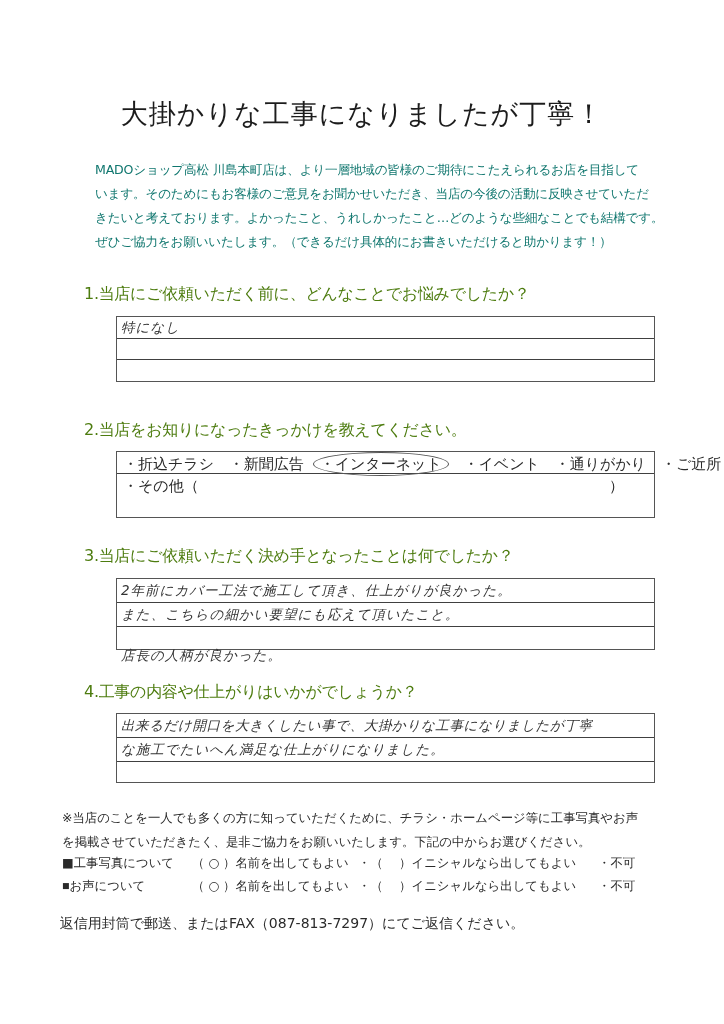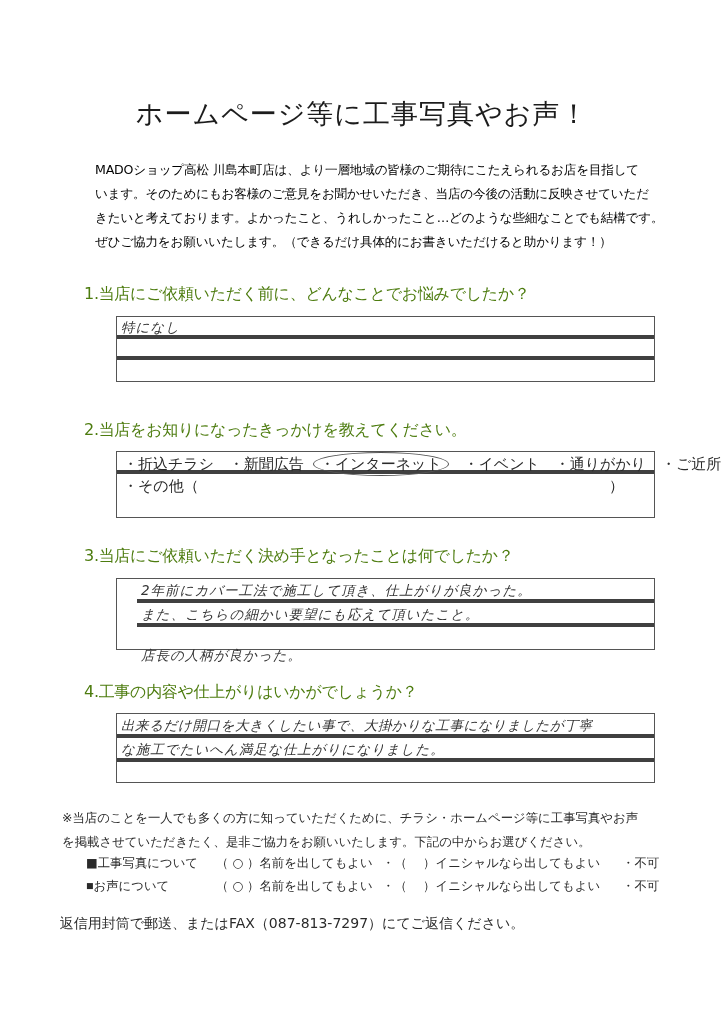--- a/index.html
+++ b/index.html
@@ -1,37 +1,37 @@
 <!DOCTYPE html>
 <html><head>
 <meta charset="utf-8">
 <style>
   html,body{margin:0;padding:0;background:#fff;}
   body{width:724px;height:1024px;position:relative;overflow:hidden;font-family:"DejaVu Sans","Liberation Sans",sans-serif;color:#222;}
   .title{position:absolute;left:0;top:96px;width:724px;text-align:center;font-size:27px;letter-spacing:1px;color:#1c1c1c;}
-  .intro{position:absolute;left:95px;top:158px;width:540px;font-size:12.6px;line-height:24px;color:#000000;letter-spacing:-0.2px;}
+  .intro{position:absolute;left:95px;top:158px;width:540px;font-size:12.6px;line-height:24px;color:#0f766e;letter-spacing:-0.2px;}
   .intro div{white-space:nowrap;}
   .q{position:absolute;left:84px;font-size:16px;color:#4d7c0f;white-space:nowrap;letter-spacing:-0.3px;}
   .box{position:absolute;left:116px;width:539px;border:1.5px solid #555;box-sizing:border-box;}
-  .row{border-bottom:4px solid #404040;box-sizing:border-box;position:relative;}
+  .row{border-bottom:1px solid #404040;box-sizing:border-box;position:relative;}
   .row:last-child{border-bottom:none;}
   .hand{font-family:"DejaVu Sans",sans-serif;font-size:13.5px;color:#333;position:absolute;left:4px;white-space:nowrap;letter-spacing:1px;font-style:italic;}
   .opt{font-size:15px;color:#2a2a2a;position:absolute;left:6px;top:3px;white-space:nowrap;}
   .opt span{margin-right:10px;}
   .circled{border:1.2px solid #555;border-radius:50%;padding:2px 6px;margin-left:-6px;}
   .note{position:absolute;left:62px;top:806px;width:600px;font-size:12.4px;line-height:24px;color:#2a2a2a;}
   .note div{white-space:nowrap;}
   .consent{position:absolute;left:62px;font-size:12.4px;color:#2a2a2a;white-space:nowrap;}
-  .consent span{position:absolute;white-space:nowrap;margin-left:24px;}
+  .consent span{position:absolute;white-space:nowrap;}
   .footer{position:absolute;left:0;top:915px;width:584px;text-align:center;font-size:14px;color:#2a2a2a;}
 </style>
 </head>
 <body>
 
-<div class="title">ホームページ等に工事写真やお声！</div>
+<div class="title">大掛かりな工事になりましたが丁寧！</div>
 
 <div class="intro">
   <div>MADOショップ高松 川島本町店は、より一層地域の皆様のご期待にこたえられるお店を目指して</div>
   <div>います。そのためにもお客様のご意見をお聞かせいただき、当店の今後の活動に反映させていただ</div>
   <div>きたいと考えております。よかったこと、うれしかったこと…どのような些細なことでも結構です。</div>
   <div>ぜひご協力をお願いいたします。（できるだけ具体的にお書きいただけると助かります！）</div>
 </div>
 
 <div class="q" style="top:284px;">1.当店にご依頼いただく前に、どんなことでお悩みでしたか？</div>
 <div class="box" style="top:316px;height:66px;">
@@ -58,21 +58,21 @@
       <span>・ご近所</span>
     </div>
   </div>
   <div class="row" style="height:20px;">
     <div class="opt">・その他（</div>
     <div class="opt" style="left:auto;right:30px;">）</div>
   </div>
 </div>
 
 <div class="q" style="top:546px;">3.当店にご依頼いただく決め手となったことは何でしたか？</div>
-<div class="box" style="top:578px;height:72px;padding-left:20px;">
+<div class="box" style="top:578px;height:72px;">
   <div class="row" style="height:24px;">
       <span class="hand" style="top:3px;">2年前にカバー工法で施工して頂き、仕上がりが良かった。</span>
     </div>
   <div class="row" style="height:24px;">
       <span class="hand" style="top:3px;">また、こちらの細かい要望にも応えて頂いたこと。</span>
     </div>
   <div class="row" style="height:22px;">
       <span class="hand" style="top:12px;margin-top:8px;">店長の人柄が良かった。</span>
     </div>
 </div>

